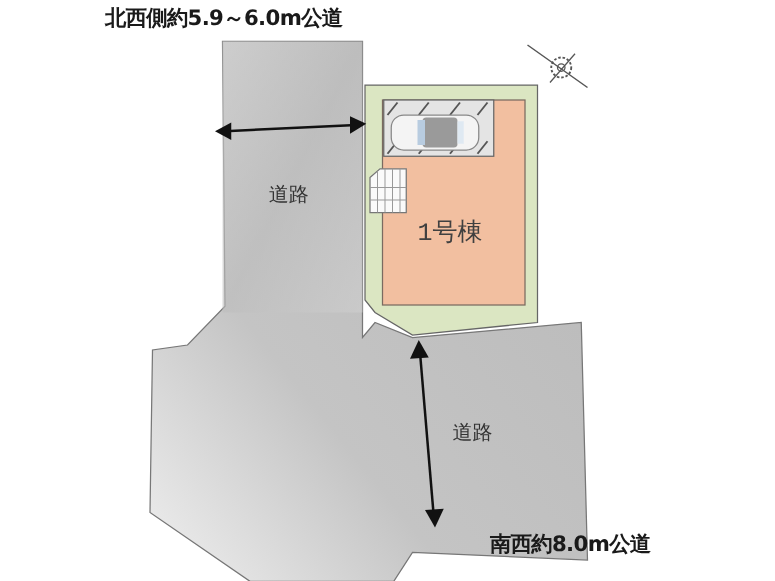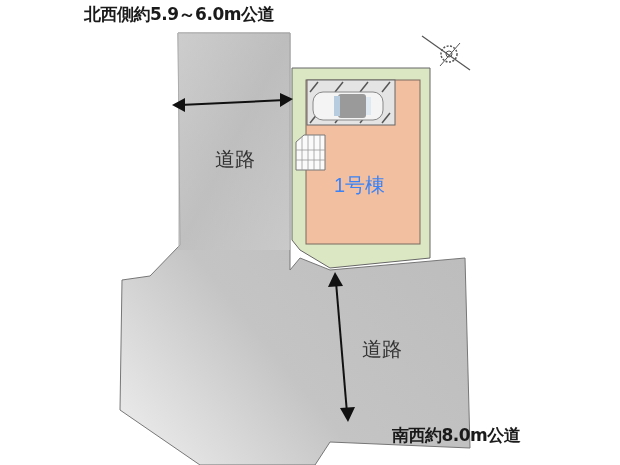--- a/index.html
+++ b/index.html
@@ -1,22 +1,22 @@
 <!DOCTYPE html>
 <html><head>
 <meta charset="utf-8">
 <style>
   html, body { margin: 0; padding: 0; background: #ffffff; }
   body { width: 620px; height: 465px; position: relative; overflow: hidden;
          font-family: "DejaVu Sans", sans-serif; }
   .map { position: absolute; left: 0; top: 0; width: 620px; height: 465px; }
   .label { position: absolute; white-space: nowrap; color: #1a1a1a; }
   .road-title { font-family: "DejaVu Sans", sans-serif; font-weight: bold; font-size: 17px; letter-spacing: -0.5px; }
-  .road-label { font-family: "DejaVu Serif", serif; font-size: 20px; color: #333; }
-  .bldg-label { font-family: Liberation Sans, sans-serif; font-size: 20px; color: #3b82f6; }
+  .road-label { font-family: "DejaVu Serif", serif; font-size: 16px; color: #333; }
+  .bldg-label { font-family: Liberation Mono, monospace; font-size: 20px; color: #404040; }
 </style>
 </head>
 <body>
 
 <svg class="map" viewBox="0 0 620 465" width="620" height="465">
   <defs>
     <linearGradient id="roadGrad" x1="0" y1="0" x2="1" y2="1">
       <stop offset="0" stop-color="#d6d6d6"></stop>
       <stop offset="0.5" stop-color="#bdbdbd"></stop>
       <stop offset="1" stop-color="#cfcfcf"></stop>

